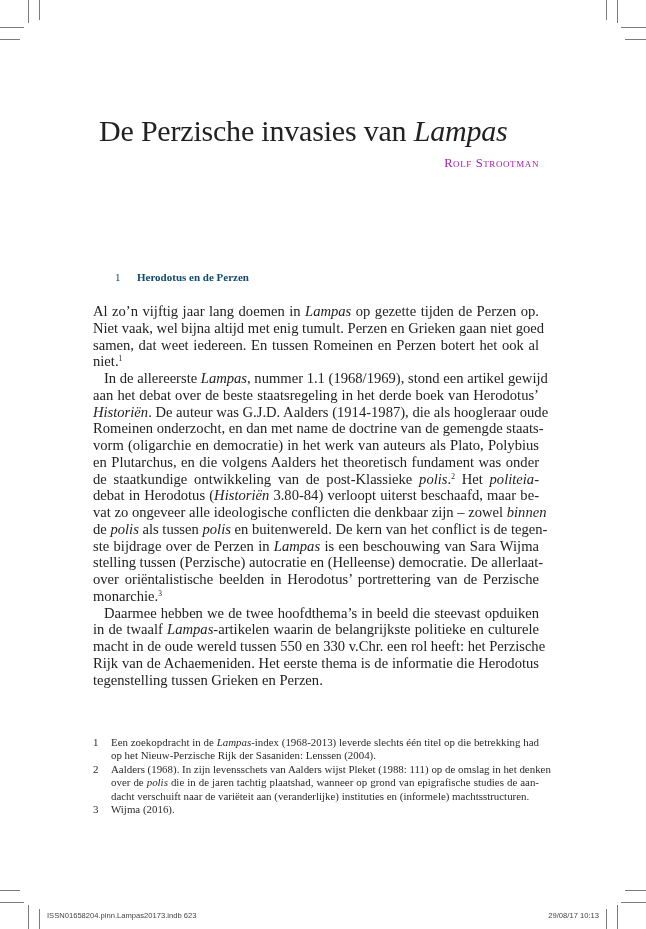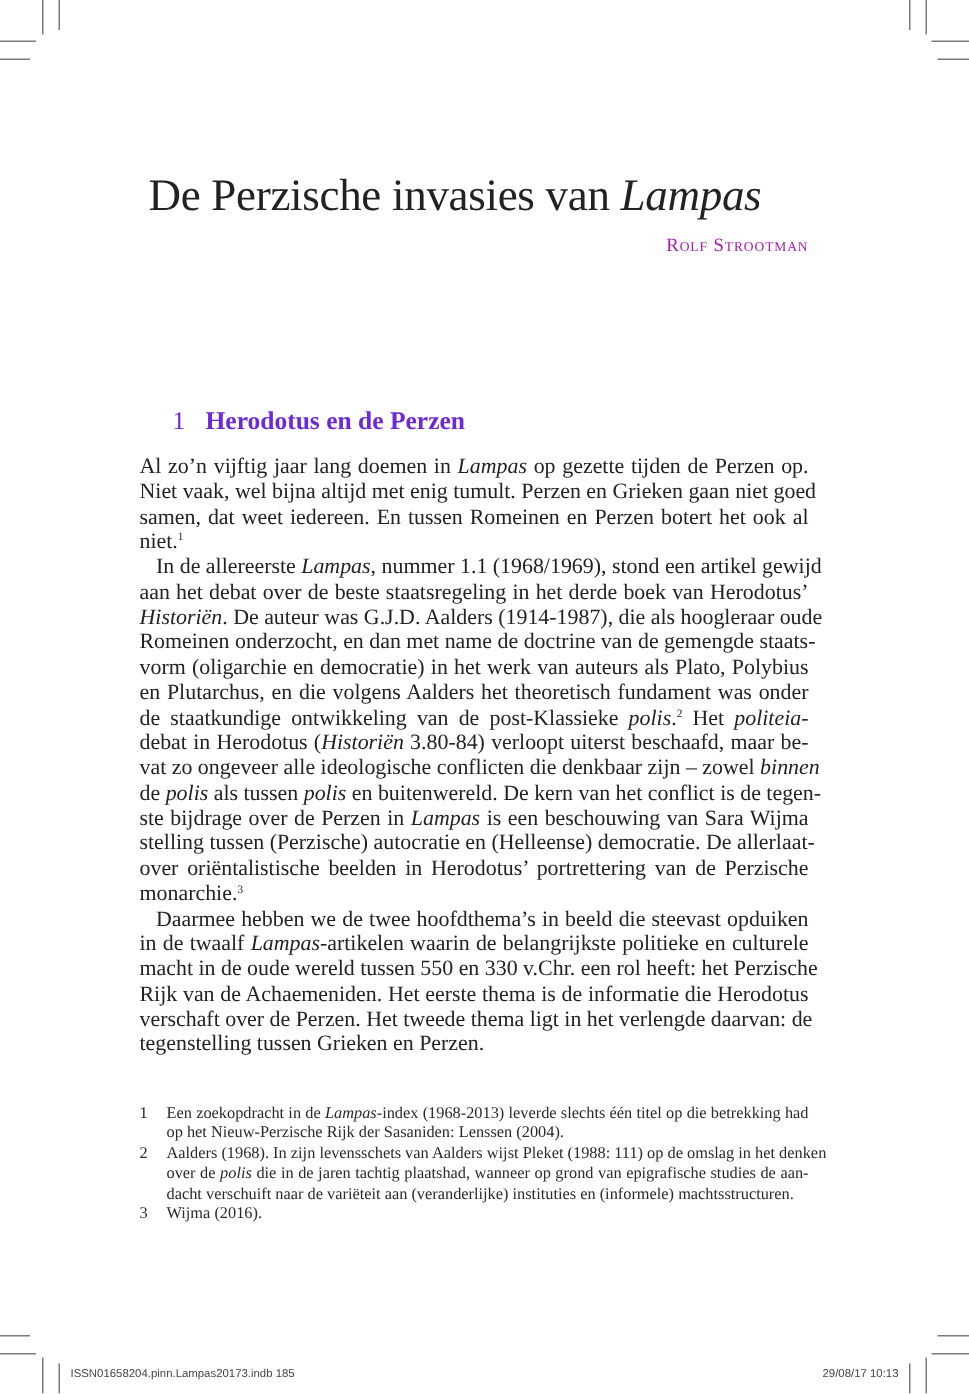--- a/index.html
+++ b/index.html
@@ -2,21 +2,21 @@
 <html><head>
   <meta charset="utf-8">
   <style>
     html, body { margin: 0; padding: 0; background: #ffffff; }
     body { width: 646px; height: 929px; position: relative; overflow: hidden; font-family: "Liberation Serif", "DejaVu Serif", serif; color: #1e1e1e; }
     .mark { position: absolute; background: #7a7a7a; }
     .mh { height: 1px; }
     .mv { width: 1px; }
     .title { position: absolute; left: 93px; top: 107px; font-size: 30px; line-height: 36px; font-weight: normal; margin: 6px; letter-spacing: -0.2px; color: #222; white-space: nowrap; }
     .author { position: absolute; right: 107px; top: 156px; font-size: 12.5px; font-variant: small-caps; letter-spacing: 0.6px; color: #a21caf; white-space: nowrap; }
-    .section { position: absolute; left: 115px; top: 271px; font-size: 17px; font-weight: bold; color: #6d28d9; white-space: nowrap; }
+    .section { position: absolute; left: 115px; top: 271px; font-size: 11px; font-weight: bold; color: #0c4a6e; white-space: nowrap; }
     .section .num { display: inline-block; width: 22px; font-weight: normal; }
     .body { position: absolute; left: 93px; top: 303px; width: 446px; font-size: 14.6px; line-height: 16.75px; color: #222; }
     .line { display: block; white-space: nowrap; text-align: justify; text-align-last: justify; height: 16.75px; }
     .line.last { text-align-last: left; }
     .line.indent { padding-left: 11px; }
     sup { font-size: 7.5px; vertical-align: 5px; line-height: 0; }
     .notes { position: absolute; left: 93px; top: 736px; width: 446px; font-size: 10.9px; line-height: 13.4px; color: #2a2a2a; }
     .note-line { display: block; white-space: nowrap; padding-left: 18px; text-align: justify; text-align-last: justify; height: 13.4px; position: relative; }
     .note-line.last { text-align-last: left; }
     .note-num { position: absolute; left: 0; }
@@ -69,27 +69,26 @@
     <span class="line"><span>vat zo ongeveer alle ideologische conflicten die denkbaar zijn – zowel </span><i>binnen</i></span>
     <span class="line"><span>de </span><i>polis</i><span> als tussen </span><i>polis</i><span> en buitenwereld. De kern van het conflict is de tegen-</span></span>
     <span class="line"><span>ste bijdrage over de Perzen in </span><i>Lampas</i><span> is een beschouwing van Sara Wijma</span></span>
     <span class="line"><span>stelling tussen (Perzische) autocratie en (Helleense) democratie. De allerlaat-</span></span>
     <span class="line"><span>over oriëntalistische beelden in Herodotus’ portrettering van de Perzische</span></span>
     <span class="line last"><span>monarchie.</span><sup>3</sup></span>
     <span class="line indent"><span>Daarmee hebben we de twee hoofdthema’s in beeld die steevast opduiken</span></span>
     <span class="line"><span>in de twaalf </span><i>Lampas</i><span>-artikelen waarin de belangrijkste politieke en culturele</span></span>
     <span class="line"><span>macht in de oude wereld tussen 550 en 330 v.Chr. een rol heeft: het Perzische</span></span>
     <span class="line"><span>Rijk van de Achaemeniden. Het eerste thema is de informatie die Herodotus</span></span>
-    <span class="line"><span>verschaft over de Perzen. Het tweede thema ligt in het verlengde daarvan: de</span></span>
     <span class="line last"><span>tegenstelling tussen Grieken en Perzen.</span></span>
   </div>
 
 <div class="notes" id="footnotes">
     <span class="note-line"><span class="note-num">1</span><span>Een zoekopdracht in de </span><i>Lampas</i><span>-index (1968-2013) leverde slechts één titel op die betrekking had</span></span>
     <span class="note-line last"><span>op het Nieuw-Perzische Rijk der Sasaniden: Lenssen (2004).</span></span>
     <span class="note-line"><span class="note-num">2</span><span>Aalders (1968). In zijn levensschets van Aalders wijst Pleket (1988: 111) op de omslag in het denken</span></span>
     <span class="note-line"><span>over de </span><i>polis</i><span> die in de jaren tachtig plaatshad, wanneer op grond van epigrafische studies de aan-</span></span>
     <span class="note-line last"><span>dacht verschuift naar de variëteit aan (veranderlijke) instituties en (informele) machtsstructuren.</span></span>
     <span class="note-line last"><span class="note-num">3</span><span>Wijma (2016).</span></span>
   </div>
 
-<div class="slug" style="left:47px;">ISSN01658204.pinn.Lampas20173.indb   185</div>
+<div class="slug" style="left:47px;">ISSN01658204.pinn.Lampas20173.indb   623</div>
 <div class="slug" style="right:47px;">29/08/17   10:13</div>
 
 </body></html>

